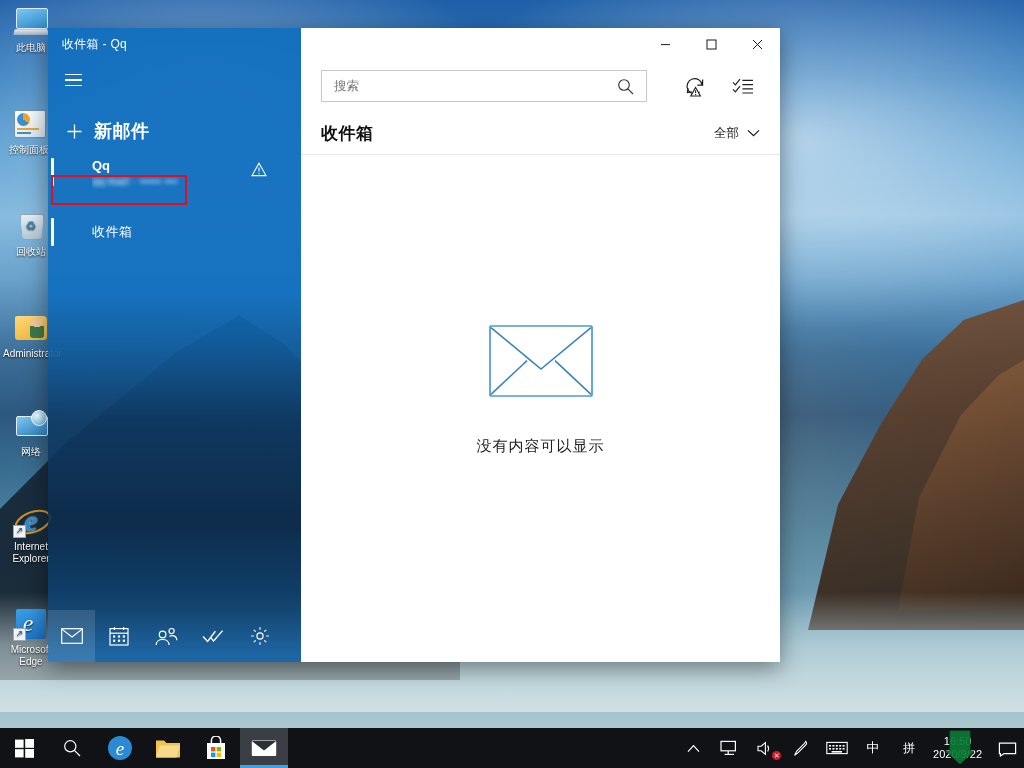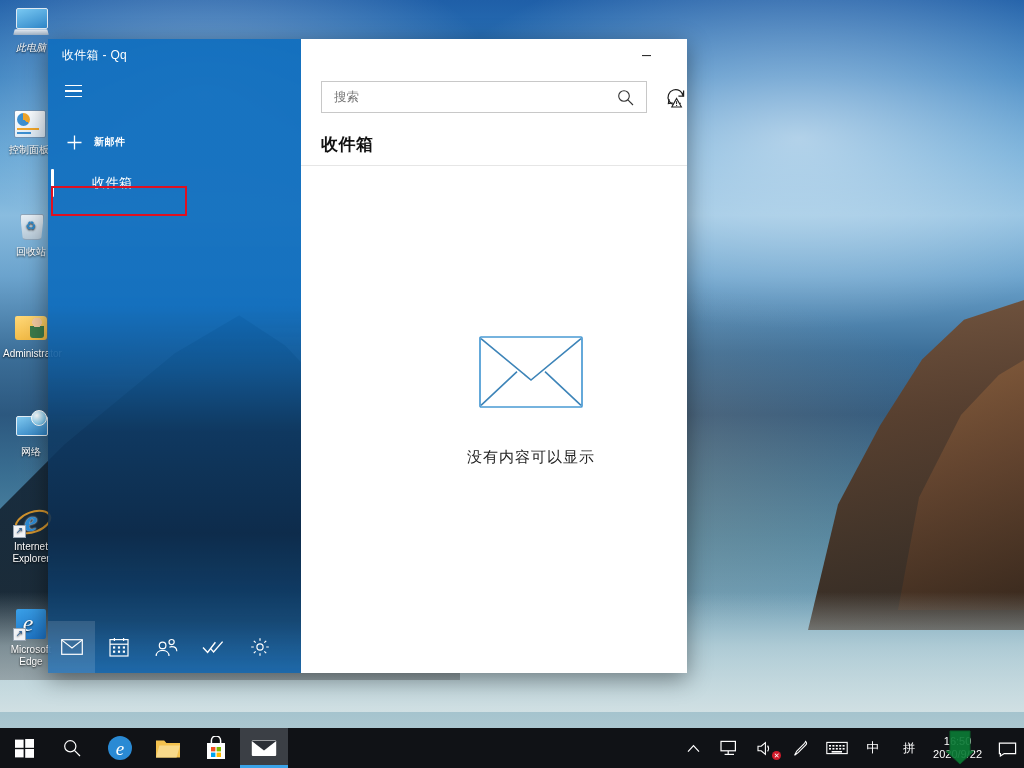--- a/index.html
+++ b/index.html
@@ -204,22 +204,22 @@
     position: absolute; left: 0px; bottom: 1px;
     width: 11px; height: 11px;
     background: #f2f4f7;
     border: 1px solid #9aa7b4;
     color: #2b5f93; font-size: 9px; line-height: 9px; text-align: center;
   }
 
   
   #mail-window {
     position: absolute;
-    left: 48px; top: 39px;
-    width: 639px; height: 634px;
+    left: 48px; top: 28px;
+    width: 732px; height: 634px;
     box-shadow: 0 6px 22px rgba(0,0,0,0.42);
     display: flex;
     overflow: hidden;
   }
 
   
   #sidebar {
     position: relative;
     width: 260px; height: 100%;
     background:
@@ -253,21 +253,21 @@
   }
   .hamburger span {
     display: block; width: 17px; height: 1.5px; background: #ffffff;
   }
   .side-row {
     position: relative;
     height: 40px;
     display: flex; align-items: center;
     padding-left: 18px;
     cursor: pointer;
-    font-size: 10px;
+    font-size: 18px;
   }
   .side-row .row-ic {
     width: 28px;
     display: flex; align-items: center; justify-content: flex-start;
     color: #ffffff;
   }
   .side-row .row-label { font-weight: bold; letter-spacing: 0.5px; }
   .side-row.sub { padding-left: 44px; font-size: 13px; }
   .side-row.sub .row-label { font-weight: normal; }
   .sel-bar {
@@ -480,21 +480,21 @@
 
 <div id="screen">
 
   <div id="wallpaper">
     <div id="ridge"></div>
     <div id="cliff"></div>
     <div id="cliff2"></div>
     <div id="foam"></div>
   </div>
 
-  <div class="desk-icon" style="left:2px; top:6px;font-style:italic;">
+  <div class="desk-icon" style="left:2px; top:6px;">
     <span class="glyph ic-pc">
       <span class="scr"></span>
         <span class="base"></span>
     </span>
     <span class="desk-label">此电脑</span>
   </div>
 
   <div class="desk-icon" style="left:0; top:108px;">
     <span class="glyph ic-cp">
       <span class="box"></span>
@@ -564,20 +564,34 @@
       <div class="side-row" id="new-mail-row">
         <span class="row-ic">
           <svg width="17" height="17" viewBox="0 0 17 17">
               <path d="M8.5 1.5v14M1.5 8.5h14" stroke="#fff" stroke-width="1.3" fill="none"></path>
             </svg>
         </span>
         <span class="row-label">新邮件</span>
       </div>
 
 
+      <div class="account-block">
+        <span class="sel-bar"></span>
+        <div class="account-name">Qq</div>
+        <div class="account-mail-blur">
+          <span class="txt">qq mail · ••••• •••</span>
+        </div>
+        <span class="warn-tri">
+          <svg width="16" height="15" viewBox="0 0 16 15">
+            <path d="M8 1.2 15 13.6H1Z" stroke="#fff" stroke-width="1.1" fill="none"></path>
+            <path d="M8 5.4v4.1" stroke="#fff" stroke-width="1.1"></path>
+            <circle cx="8" cy="11.4" r="0.7" fill="#fff"></circle>
+          </svg>
+        </span>
+      </div>
 
 
       <div class="side-row sub">
         <span class="sel-bar"></span>
         <span class="row-label">收件箱</span>
       </div>
 
 
       <div id="side-spacer"></div>
 

